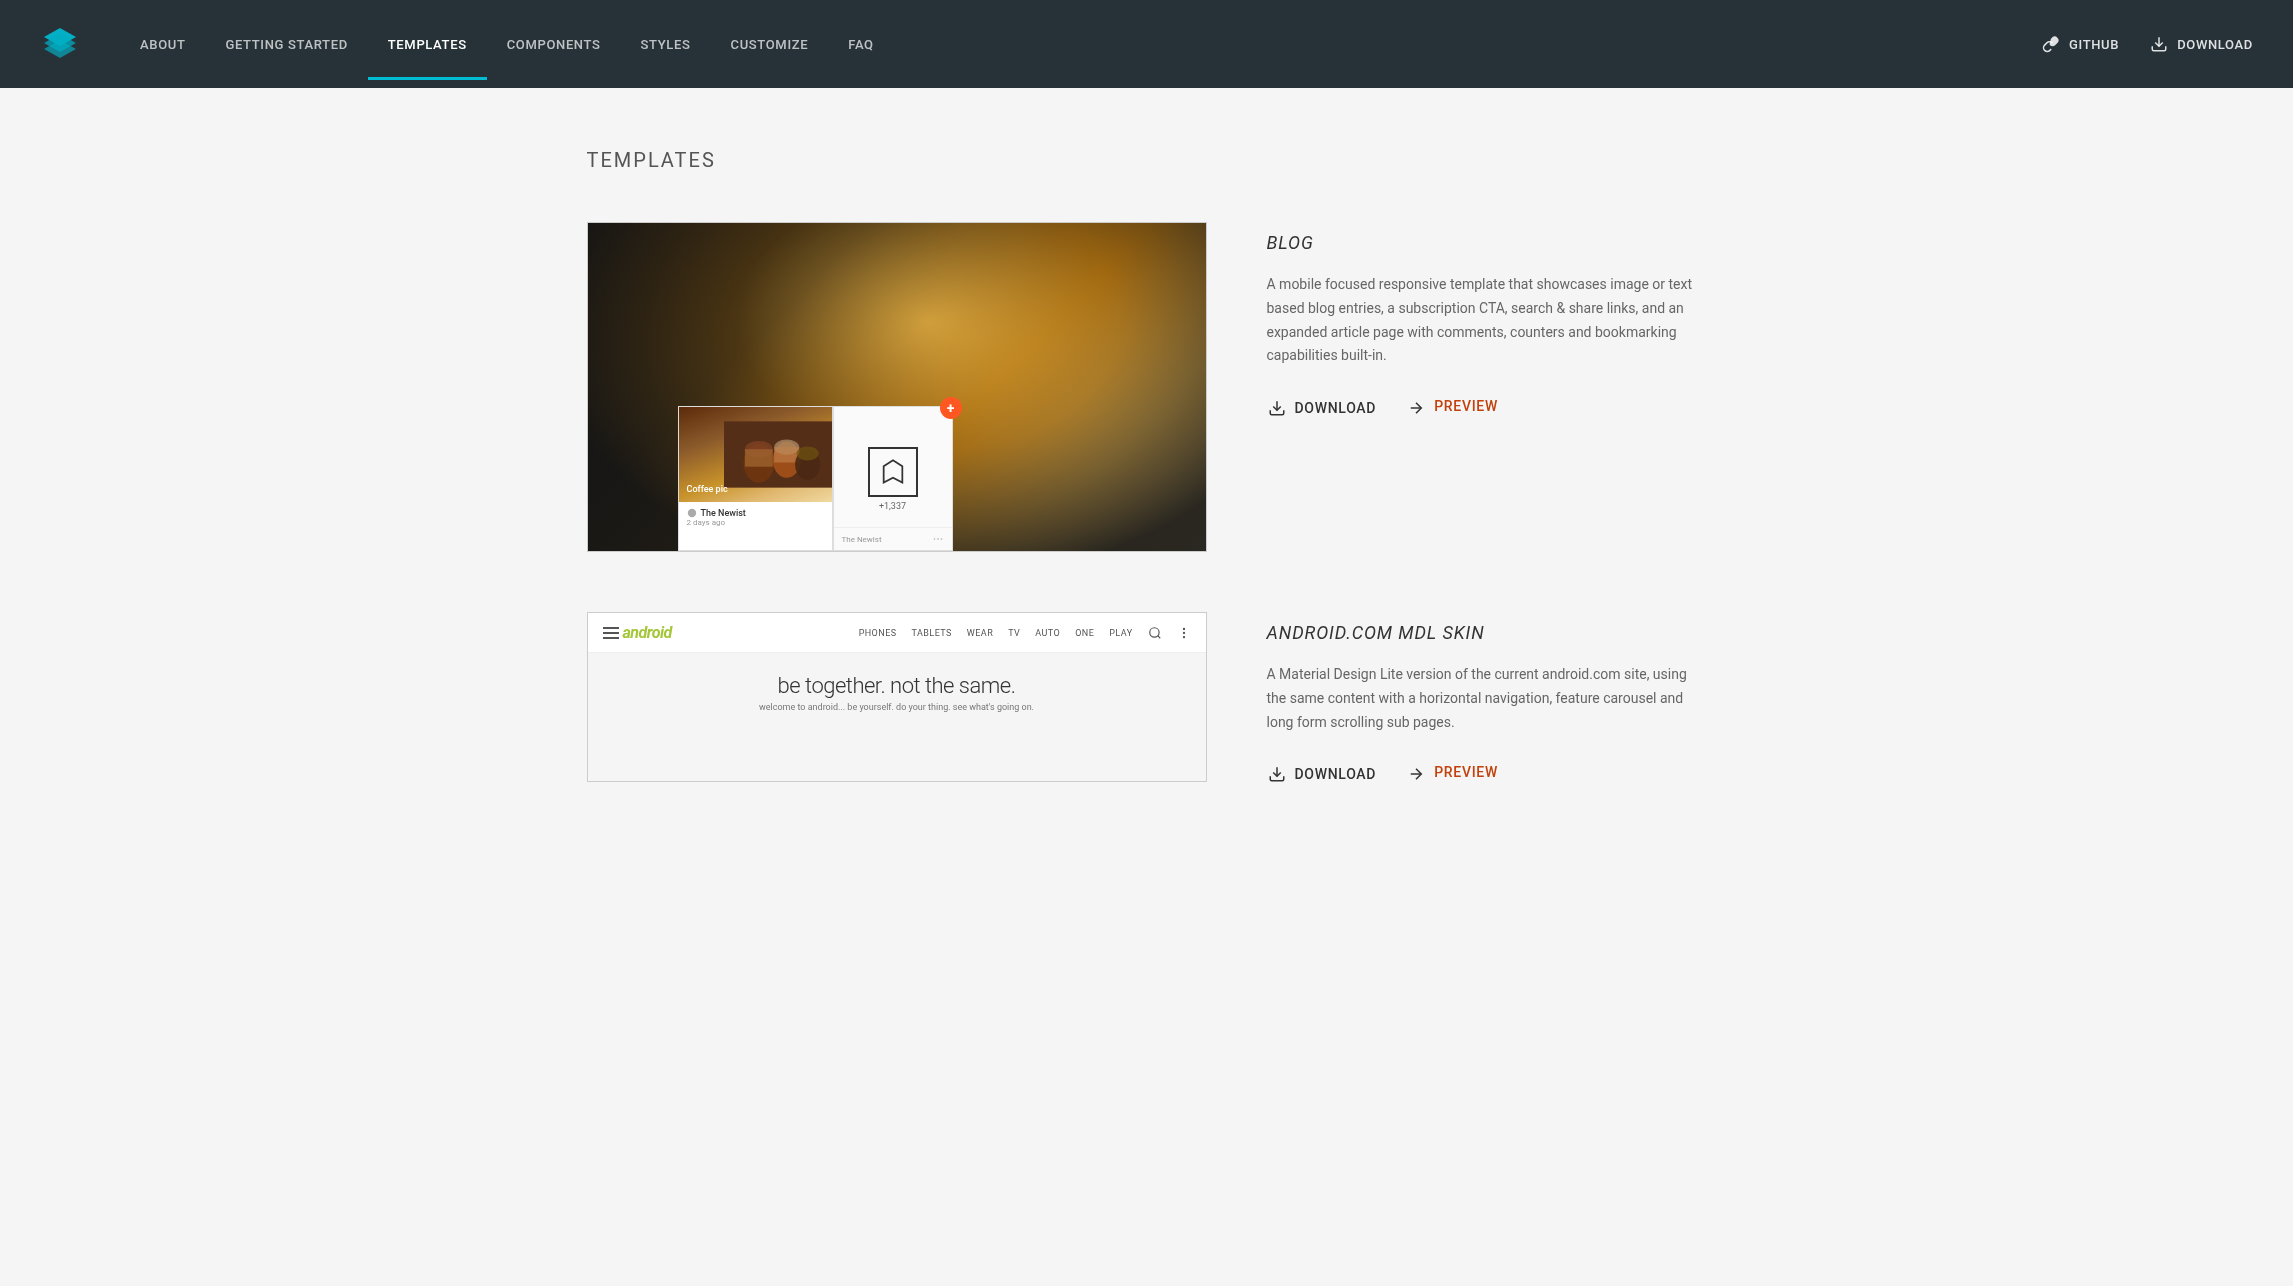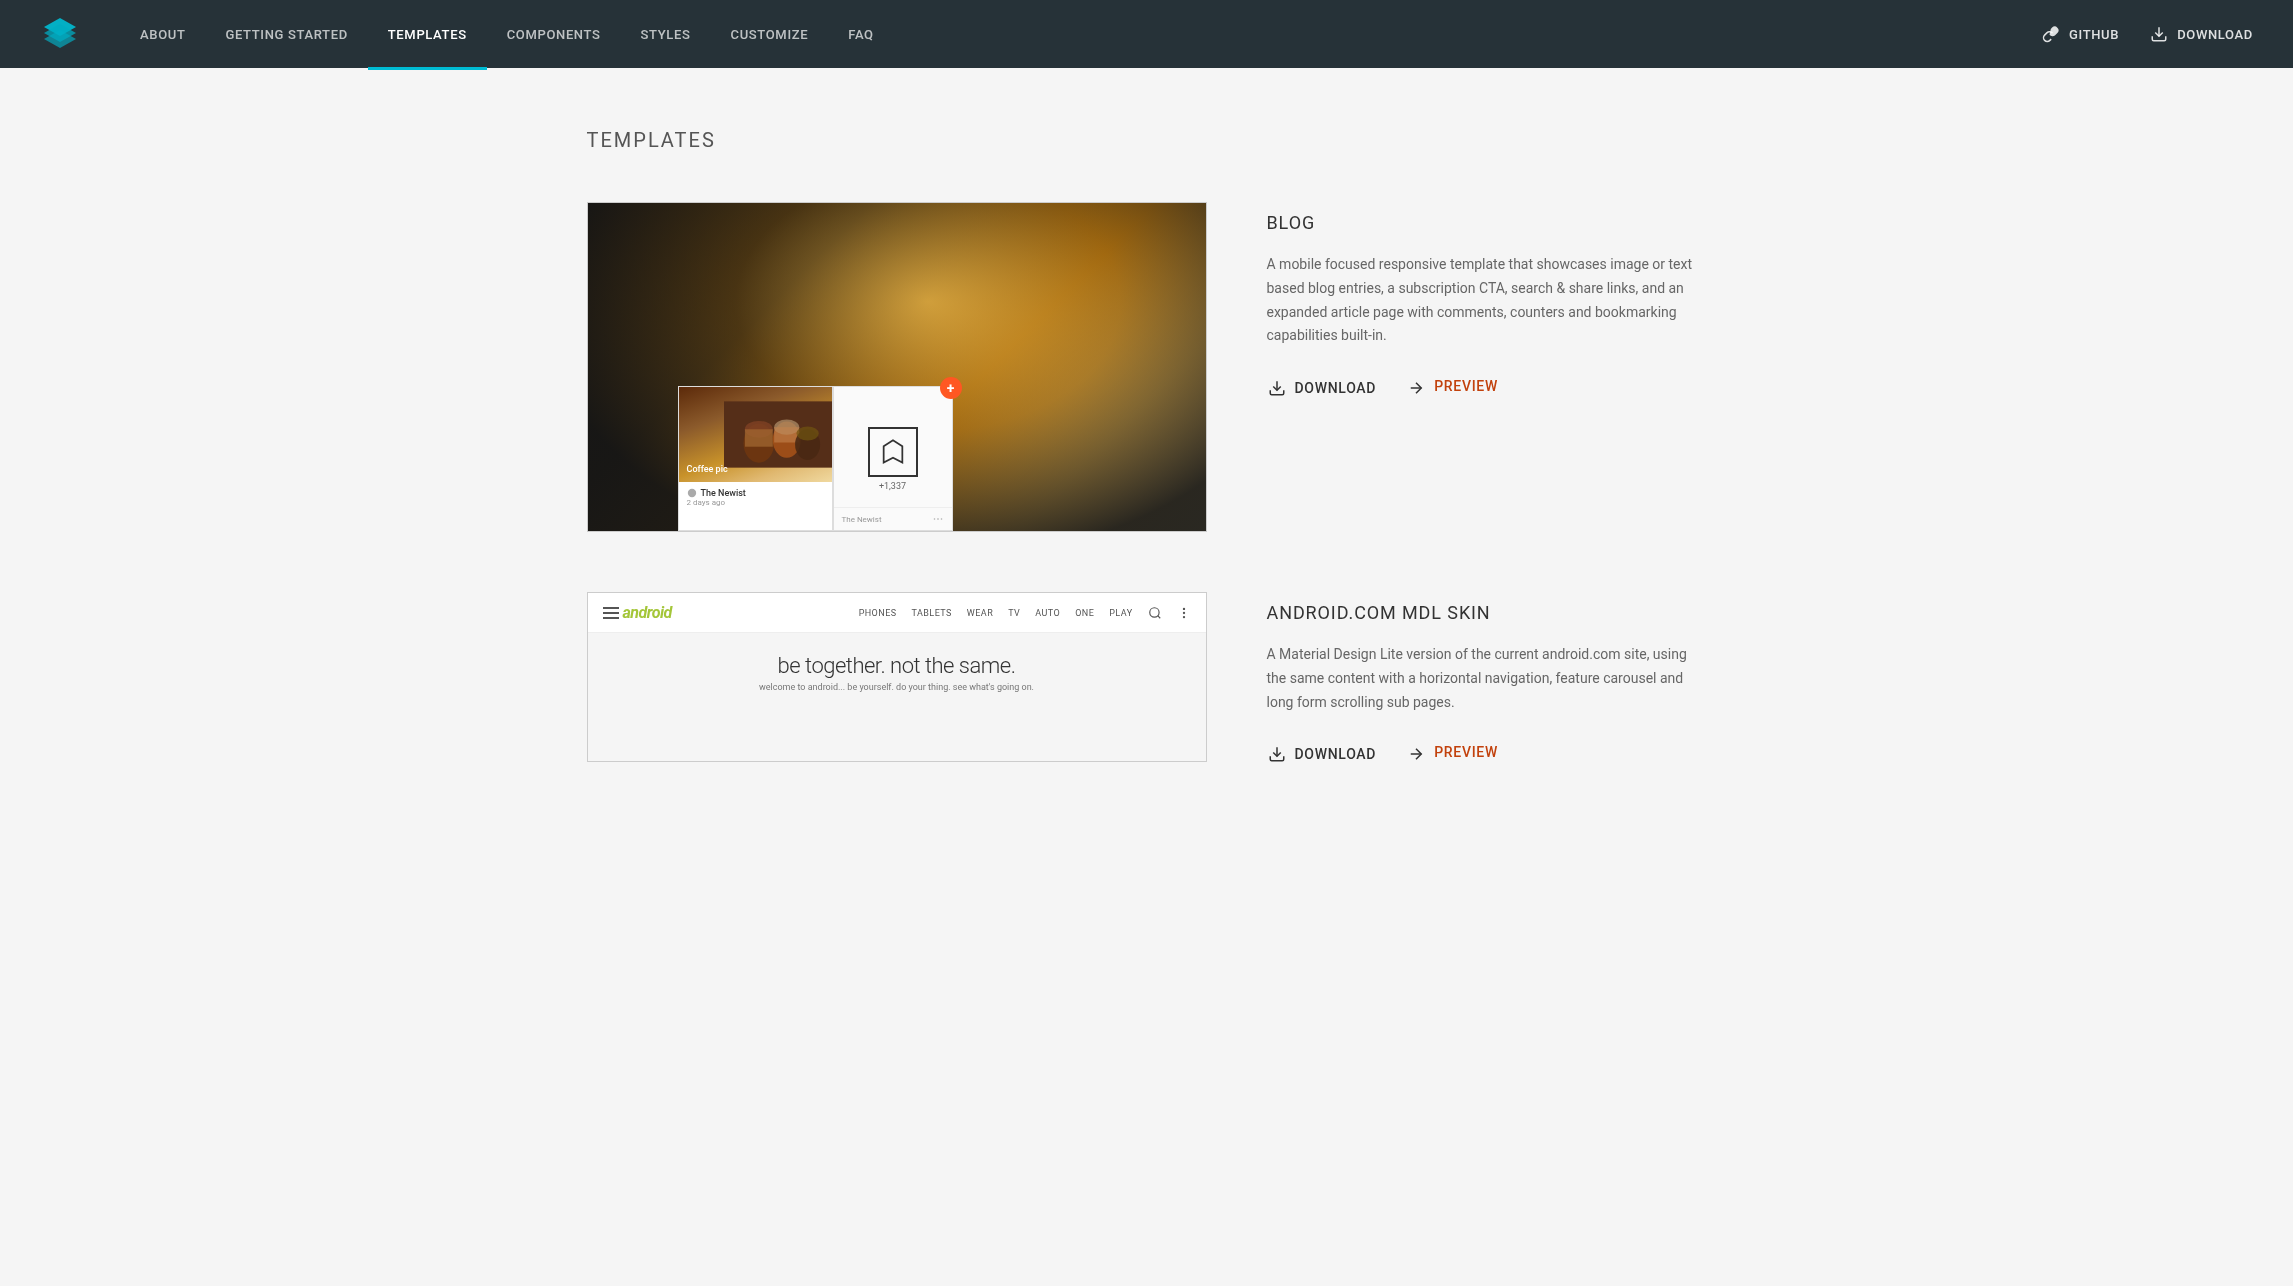--- a/index.html
+++ b/index.html
@@ -13,21 +13,21 @@
       background-color: #f5f5f5;
       color: #333;
     }
 
     
     .navbar {
       background-color: #263238;
       display: flex;
       align-items: center;
       padding: 0 40px;
-      height: 68px;
+      height: 88px;
       position: relative;
     }
 
     .navbar-logo {
       margin-right: 40px;
       display: flex;
       align-items: center;
     }
 
     .logo-icon {
@@ -355,20 +355,21 @@
       padding-top: 10px;
     }
 
     .template-name {
       font-size: 18px;
       font-weight: 400;
       letter-spacing: 0.05em;
       color: #333;
       text-transform: uppercase;
       margin-bottom: 20px;
+      font-style: italic;
     }
 
     .template-description {
       font-size: 14px;
       line-height: 1.7;
       color: #666;
       margin-bottom: 30px;
     }
 
     .template-actions {

